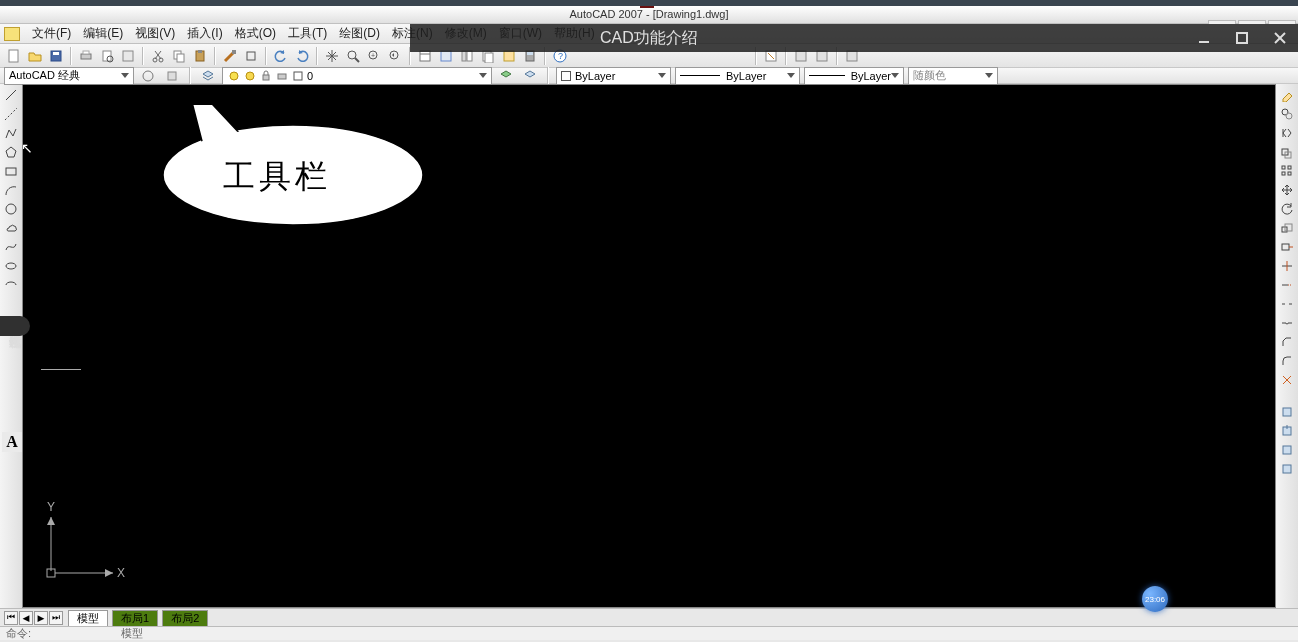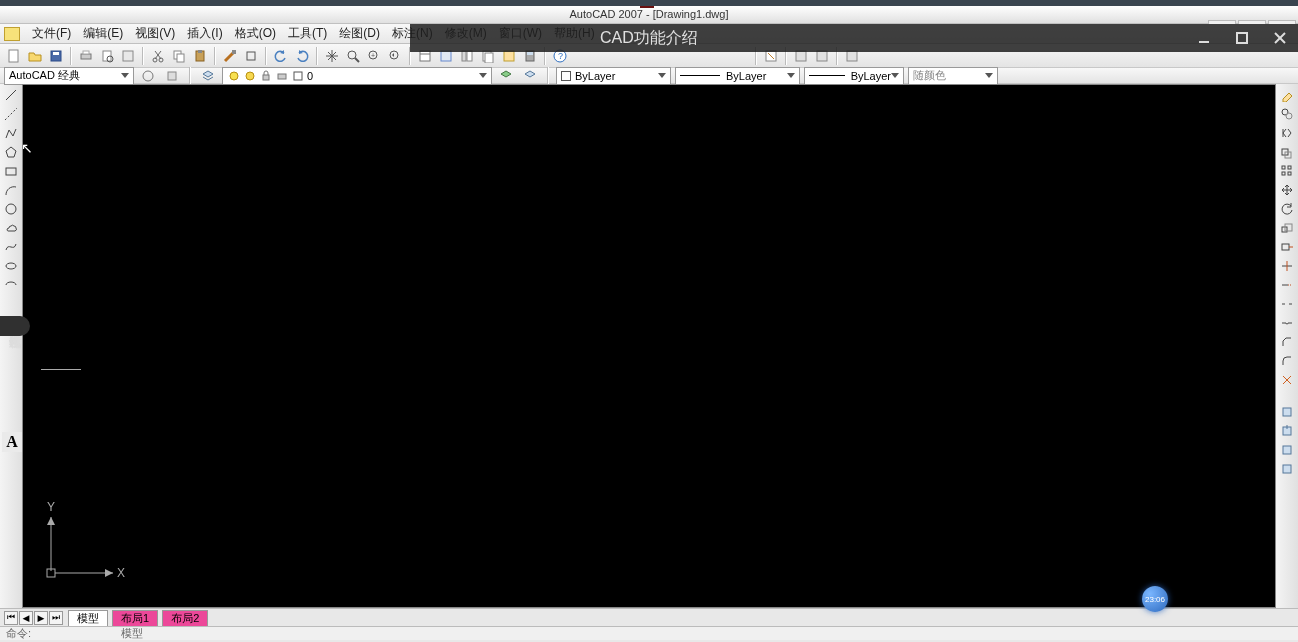--- a/index.html
+++ b/index.html
@@ -288,21 +288,21 @@
     margin-right:1px;
   }
   .model-tab {
     padding:0 8px;
     border:1px solid #999;
     border-bottom:none;
     margin-left:4px;
     cursor:pointer;
   }
   .model-tab.active { background:#fff; }
-  .model-tab.inactive { background:#ec4899; }
+  .model-tab.inactive { background:#4d7c0f; }
 
   
   .cmd-strip {
     height:14px;
     background:#f0f0f0;
     border-top:1px solid #bbb;
     display:flex;
     align-items:center;
     font-size:11px;
     color:#666;
@@ -699,20 +699,28 @@
         <svg width="14" height="14">
           <path d="M2 7 A5 3 0 0 1 12 7" fill="none" stroke="#444"></path>
         </svg>
       </div>
   </div>
 
   <div class="canvas-wrap">
     <span class="cursor-arrow">↖</span>
     <div class="crosshair"></div>
 
+    <div class="callout">
+      <svg viewBox="0 0 300 130">
+        <ellipse cx="160" cy="70" rx="130" ry="50" fill="#fff" stroke="#000" stroke-width="1.5"></ellipse>
+        <path d="M70 40 L52 -30 L110 32 Z" fill="#fff" stroke="#000" stroke-width="1.5"></path>
+        <ellipse cx="160" cy="70" rx="128" ry="48" fill="#fff"></ellipse>
+      </svg>
+      <div class="callout-text">工具栏</div>
+    </div>
 
     <div class="ucs">
       <svg width="90" height="90" viewBox="0 0 90 90">
         <text x="10" y="12" fill="#aaa" font-size="12">Y</text>
         <line x1="14" y1="18" x2="14" y2="72" stroke="#aaa" stroke-width="1"></line>
         <path d="M14 18 L10 26 L18 26 Z" fill="#aaa"></path>
         <rect x="10" y="70" width="8" height="8" fill="none" stroke="#aaa"></rect>
         <line x1="18" y1="74" x2="76" y2="74" stroke="#aaa" stroke-width="1"></line>
         <path d="M76 74 L68 70 L68 78 Z" fill="#aaa"></path>
         <text x="80" y="78" fill="#aaa" font-size="12">X</text>

